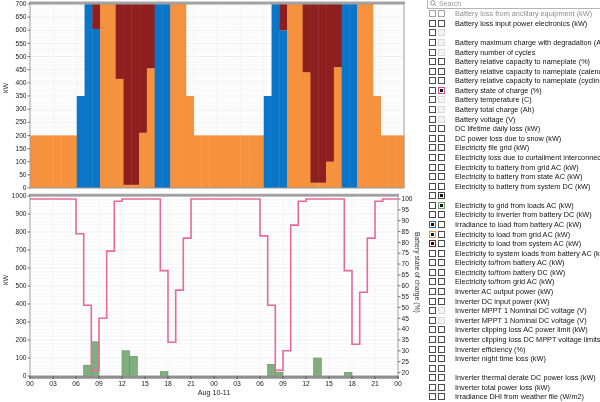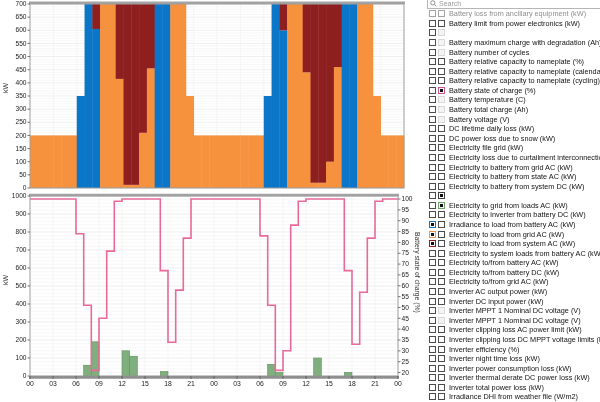--- a/index.html
+++ b/index.html
@@ -17,21 +17,21 @@
   .search{height:9px;border:1px solid #b5b5b5;margin-top:-2px;display:flex;align-items:center;
           gap:2px;padding-left:2px;font-size:7px;color:#999;background:#fff;}
   .list{position:absolute;left:0;top:9px;width:100%;}
   .row{display:flex;align-items:center;height:9.58px;padding-left:2px;white-space:nowrap;}
   .row.muted{opacity:.5;}
   .cb{box-sizing:border-box;width:7px;height:7px;border:1px solid #4c4c4c;background:#fff;
       margin-right:2px;display:flex;align-items:center;justify-content:center;flex:none;}
   .cb.dim{border-color:#d8d8d8;background:#f4f4f4;}
   .cb.on{border-width:1.5px;}
   .cb.on i{display:block;width:3px;height:3px;background:#111;}
-  .lbl{font-size:7.3px;color:#111;margin-left:2px;}
+  .lbl{font-size:7.3px;color:#111;margin-left:8px;}
 </style>
 </head>
 <body>
 
 <div class="screen">
 
   <svg id="chart-svg" width="430" height="402">
       <g>
         <rect x="30" y="4" width="374" height="184" fill="#fff"></rect>
         <line x1="30" x2="404" y1="188" y2="188" stroke="#e7e7e7" stroke-width="0.7"></line>
@@ -393,39 +393,40 @@
         <line x1="375" x2="375" y1="376" y2="379" stroke="#555" stroke-width="0.8"></line>
         <text x="375" y="386" text-anchor="middle" font-size="6.8" fill="#1a1a1a">21</text>
         <line x1="398" x2="398" y1="376" y2="379" stroke="#555" stroke-width="0.8"></line>
         <text x="398" y="386" text-anchor="middle" font-size="6.8" fill="#1a1a1a">00</text>
       </g>
     </svg>
 
   <div class="ylab" style="left:2px;top:83px;">kW</div>
   <div class="ylab" style="left:2px;top:275px;">kW</div>
   <div class="ylab-right" style="left:414px;top:232px;">Battery state of charge (%)</div>
+  <div class="xdate">Aug 10-11</div>
 
   <div class="panel">
     <div class="search">
       <svg width="7" height="7" viewBox="0 0 10 10">
         <circle cx="4" cy="4" r="3" fill="none" stroke="#888" stroke-width="1.3"></circle>
         <line x1="6.2" y1="6.2" x2="9" y2="9" stroke="#888" stroke-width="1.3"></line>
       </svg>
       <span>Search</span>
     </div>
     <div class="list" id="series-list">
         <div class="row muted">
           <span class="cb"></span>
           <span class="cb"></span>
           <span class="lbl">Battery loss from ancillary equipment (kW)</span>
         </div>
         <div class="row">
           <span class="cb"></span>
           <span class="cb"></span>
-          <span class="lbl">Battery limit from power electronics (kW)</span>
+          <span class="lbl">Battery loss input power electronics (kW)</span>
         </div>
         <div class="row">
           <span class="cb"></span>
           <span class="cb dim"></span>
         </div>
         <div class="row">
           <span class="cb"></span>
           <span class="cb dim"></span>
           <span class="lbl">Battery maximum charge with degradation (Ah)</span>
         </div>
@@ -601,21 +602,20 @@
           <span class="lbl">Inverter efficiency (%)</span>
         </div>
         <div class="row">
           <span class="cb"></span>
           <span class="cb"></span>
           <span class="lbl">Inverter night time loss (kW)</span>
         </div>
         <div class="row">
           <span class="cb"></span>
           <span class="cb"></span>
-          <span class="lbl">Inverter power consumption loss (kW)</span>
         </div>
         <div class="row">
           <span class="cb"></span>
           <span class="cb"></span>
           <span class="lbl">Inverter thermal derate DC power loss (kW)</span>
         </div>
         <div class="row">
           <span class="cb"></span>
           <span class="cb"></span>
           <span class="lbl">Inverter total power loss (kW)</span>

